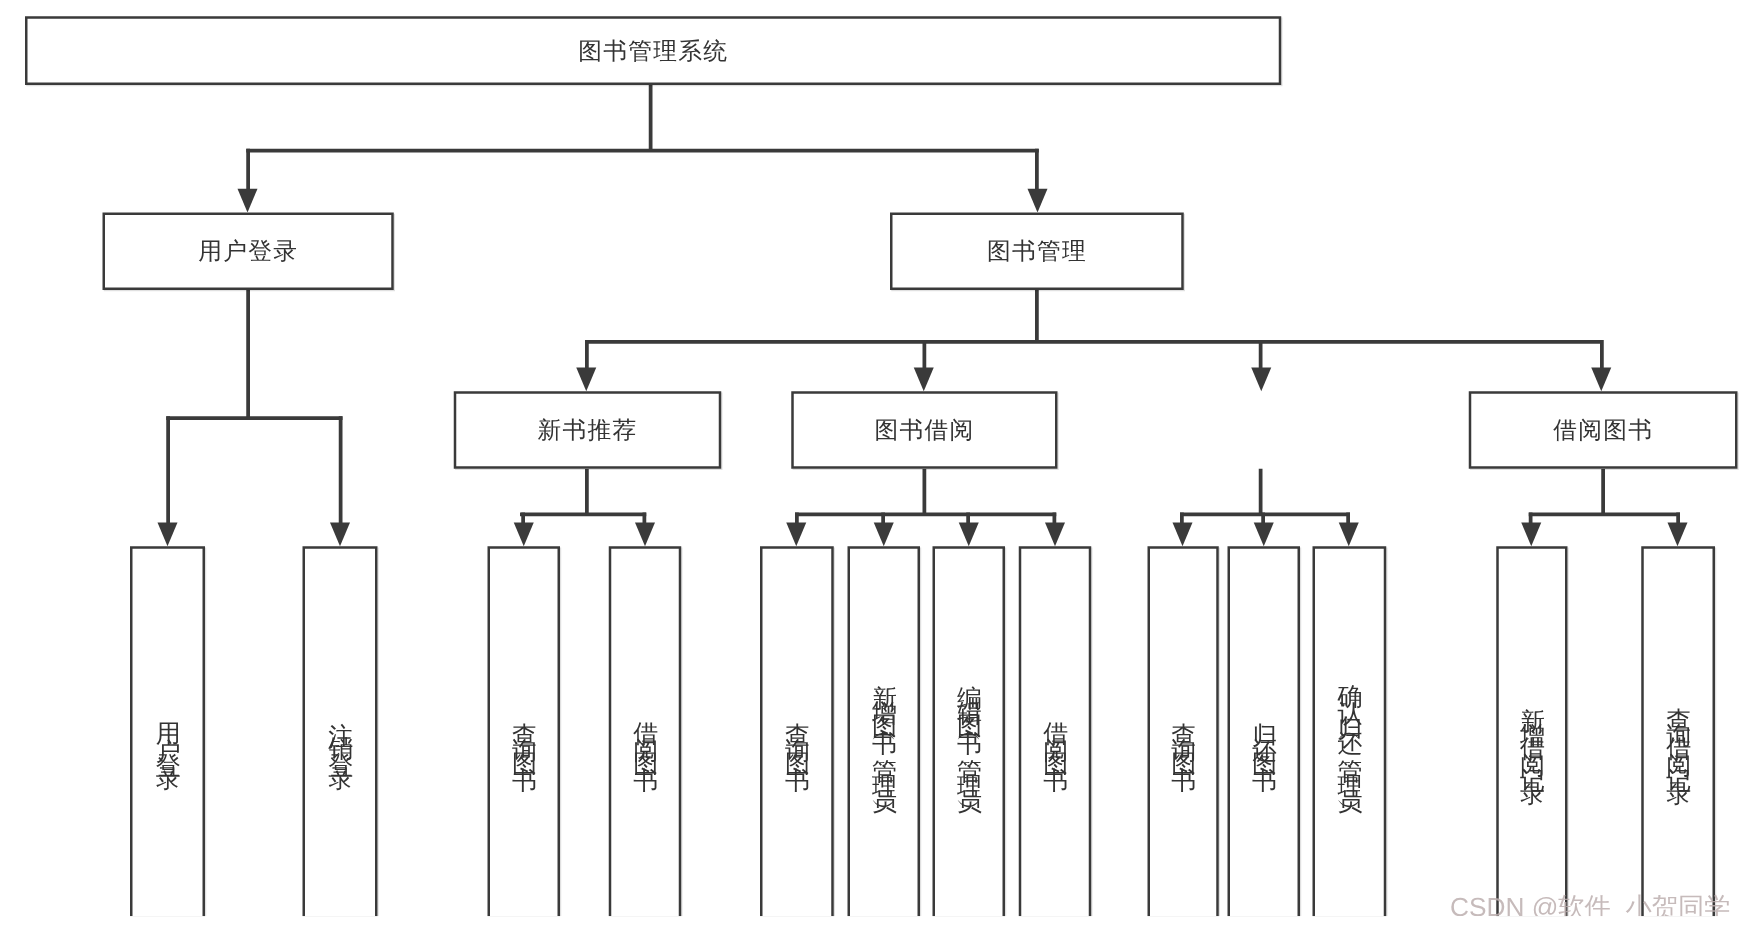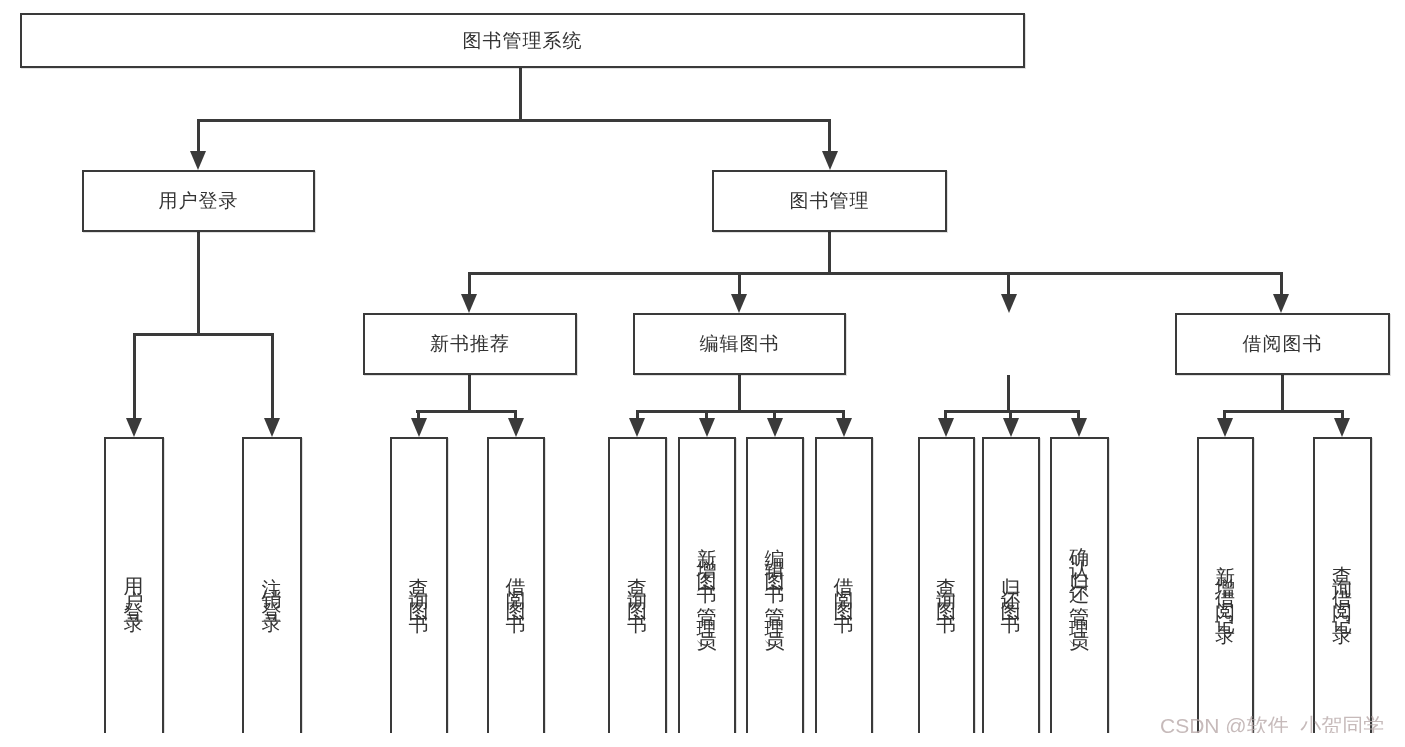--- a/index.html
+++ b/index.html
@@ -128,21 +128,21 @@
     <span>用户登录</span>
   </div>
   <div class="box hbox" style="left:363px;top:313px;width:214px;height:62px">
     <span>新书推荐</span>
   </div>
 
   <div class="box hbox" style="left:712px;top:170px;width:235px;height:62px">
     <span>图书管理</span>
   </div>
   <div class="box hbox" style="left:633px;top:313px;width:213px;height:62px">
-    <span>编辑图书</span>
+    <span>图书借阅</span>
   </div>
   <div class="box hbox" style="left:1175px;top:313px;width:215px;height:62px">
     <span>借阅图书</span>
   </div>
 
   <div class="box vbox" style="left:104px;top:437px;width:60px;height:298px">
     <span>用户登录</span>
   </div>
   <div class="box vbox" style="left:242px;top:437px;width:60px;height:298px">
     <span>注销登录</span>

